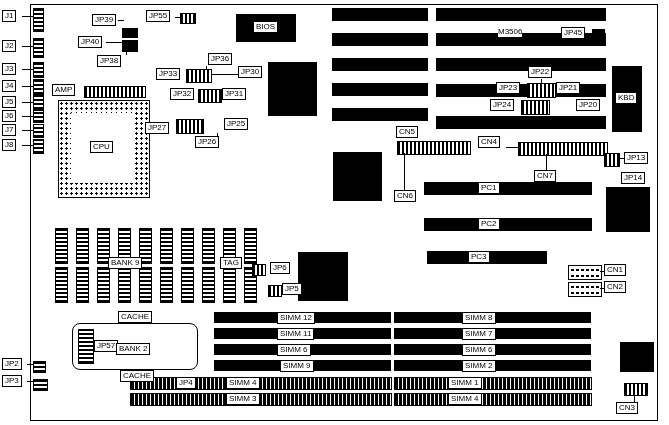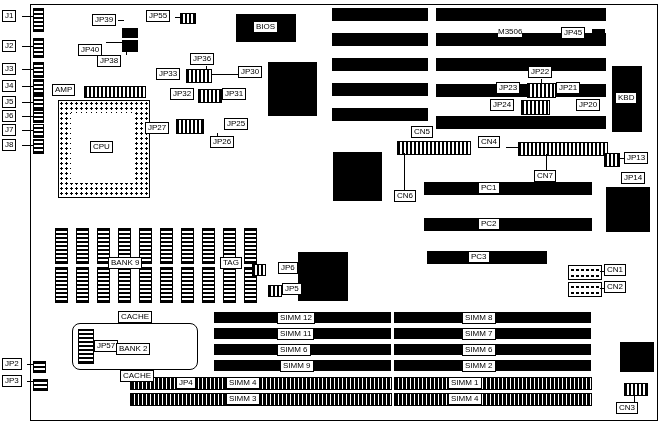--- a/index.html
+++ b/index.html
@@ -68,50 +68,50 @@
 
 <div class="lbl" style="left:2px;top:358px">JP2</div>
 <div class="line" style="left:27px;top:364px;width:6px;height:1px"></div>
 <div class="sv" style="left:33px;top:361px;width:11px;height:10px"></div>
 
 <div class="lbl" style="left:2px;top:375px">JP3</div>
 <div class="line" style="left:27px;top:381px;width:6px;height:1px"></div>
 <div class="sv" style="left:33px;top:379px;width:13px;height:10px"></div>
 
 <div class="lbl" style="left:92px;top:14px">JP39</div>
-<div class="lbl" style="left:78px;top:44px">JP40</div>
+<div class="lbl" style="left:78px;top:36px">JP40</div>
 <div class="lbl" style="left:97px;top:55px">JP38</div>
 <div class="chip" style="left:122px;top:28px;width:16px;height:10px"></div>
 <div class="chip" style="left:122px;top:40px;width:16px;height:12px"></div>
 <div class="line" style="left:118px;top:20px;width:6px;height:1px"></div>
 <div class="line" style="left:106px;top:42px;width:16px;height:1px"></div>
 <div class="line" style="left:126px;top:52px;width:1px;height:3px"></div>
 
 <div class="lbl" style="left:146px;top:10px">JP55</div>
 <div class="line" style="left:175px;top:17px;width:5px;height:1px"></div>
 <div class="sh" style="left:180px;top:13px;width:14px;height:9px"></div>
 
 <div class="chip" style="left:236px;top:14px;width:60px;height:28px"></div>
 <div class="lbl" style="left:253px;top:21px">BIOS</div>
 
-<div class="lbl" style="left:190px;top:53px">JP36</div>
+<div class="lbl" style="left:208px;top:53px">JP36</div>
 <div class="lbl" style="left:156px;top:68px">JP33</div>
 <div class="sh" style="left:186px;top:69px;width:24px;height:12px"></div>
 <div class="lbl" style="left:238px;top:66px">JP30</div>
 <div class="line" style="left:206px;top:66px;width:1px;height:3px"></div>
 <div class="line" style="left:212px;top:74px;width:26px;height:1px"></div>
 
 <div class="lbl" style="left:170px;top:88px">JP32</div>
 <div class="sh" style="left:198px;top:89px;width:22px;height:12px"></div>
 <div class="lbl" style="left:222px;top:88px">JP31</div>
 
 <div class="lbl" style="left:145px;top:122px">JP27</div>
 <div class="sh" style="left:176px;top:119px;width:26px;height:13px"></div>
 <div class="lbl" style="left:224px;top:118px">JP25</div>
-<div class="lbl" style="left:210px;top:136px">JP26</div>
+<div class="lbl" style="left:195px;top:136px">JP26</div>
 <div class="line" style="left:217px;top:133px;width:1px;height:3px"></div>
 
 <div class="lbl" style="left:52px;top:84px">AMP</div>
 <div class="sh" style="left:84px;top:86px;width:60px;height:10px"></div>
 
 <div class="socket" style="left:58px;top:100px;width:90px;height:96px"></div>
 <div class="socket-center" style="left:71px;top:113px;width:64px;height:70px"></div>
 <div class="lbl" style="left:90px;top:141px">CPU</div>
 
 <div class="chip" style="left:268px;top:62px;width:49px;height:54px"></div>
@@ -138,21 +138,21 @@
 <div class="lbl" style="left:496px;top:82px">JP23</div>
 <div class="sh" style="left:527px;top:83px;width:27px;height:13px"></div>
 <div class="lbl" style="left:556px;top:82px">JP21</div>
 <div class="lbl" style="left:490px;top:99px">JP24</div>
 <div class="sh" style="left:521px;top:100px;width:27px;height:13px"></div>
 <div class="lbl" style="left:576px;top:99px">JP20</div>
 
 <div class="chip" style="left:612px;top:66px;width:30px;height:66px"></div>
 <div class="lbl" style="left:615px;top:92px">KBD</div>
 
-<div class="lbl" style="left:411px;top:126px">CN5</div>
+<div class="lbl" style="left:396px;top:126px">CN5</div>
 <div class="sh" style="left:397px;top:141px;width:72px;height:12px"></div>
 <div class="line" style="left:404px;top:153px;width:1px;height:37px"></div>
 <div class="lbl" style="left:394px;top:190px">CN6</div>
 
 <div class="lbl" style="left:478px;top:136px">CN4</div>
 <div class="line" style="left:506px;top:147px;width:12px;height:1px"></div>
 <div class="sh" style="left:518px;top:142px;width:88px;height:12px"></div>
 <div class="line" style="left:546px;top:154px;width:1px;height:16px"></div>
 <div class="lbl" style="left:534px;top:170px">CN7</div>
 
@@ -197,21 +197,21 @@
     <div class="dram"></div>
     <div class="dram"></div>
     <div class="dram"></div>
     <div class="dram"></div>
     <div class="dram"></div>
 </div>
 <div class="lbl" style="left:108px;top:257px">BANK 9</div>
 <div class="lbl" style="left:220px;top:257px">TAG</div>
 
 <div class="sh" style="left:252px;top:264px;width:12px;height:10px"></div>
-<div class="lbl" style="left:278px;top:262px">JP6</div>
+<div class="lbl" style="left:270px;top:262px">JP6</div>
 <div class="sh" style="left:268px;top:285px;width:12px;height:10px"></div>
 <div class="lbl" style="left:282px;top:283px">JP5</div>
 <div class="chip" style="left:298px;top:252px;width:50px;height:49px"></div>
 
 <div class="lbl" style="left:118px;top:311px">CACHE</div>
 <div class="rbox" style="left:72px;top:323px;width:124px;height:45px"></div>
 <div class="sv" style="left:78px;top:329px;width:14px;height:33px"></div>
 <div class="lbl" style="left:94px;top:340px">JP57</div>
 <div class="lbl" style="left:116px;top:343px">BANK 2</div>
 <div class="lbl" style="left:120px;top:370px">CACHE</div>

